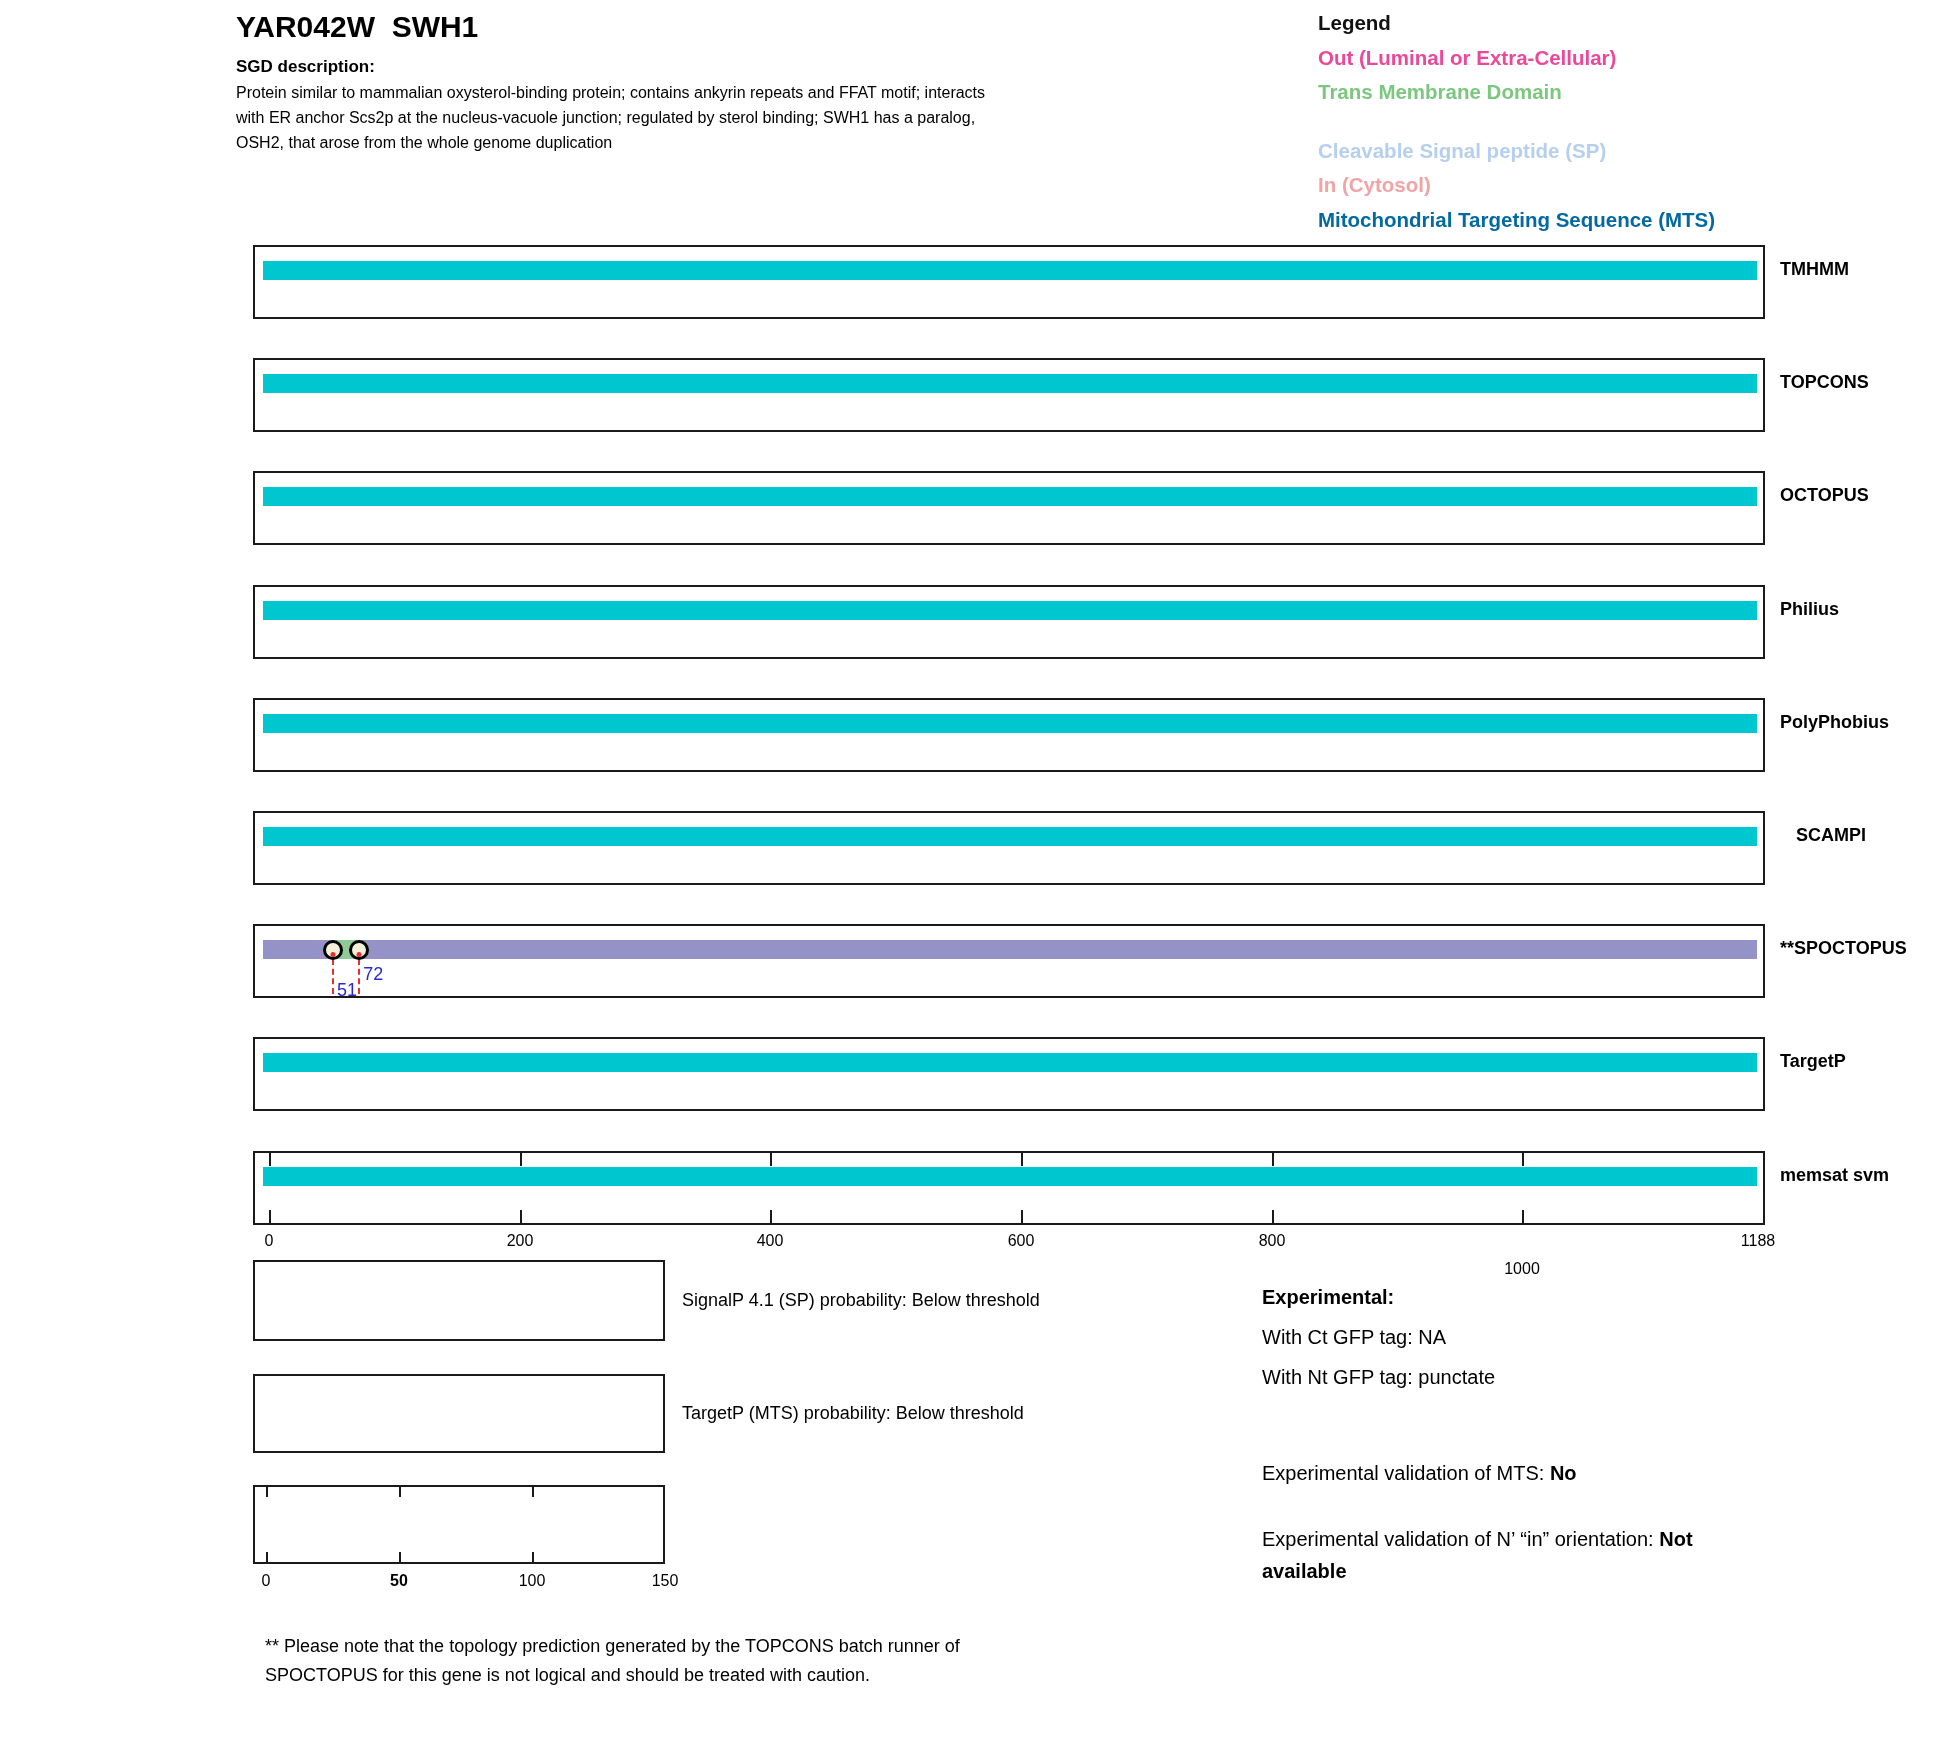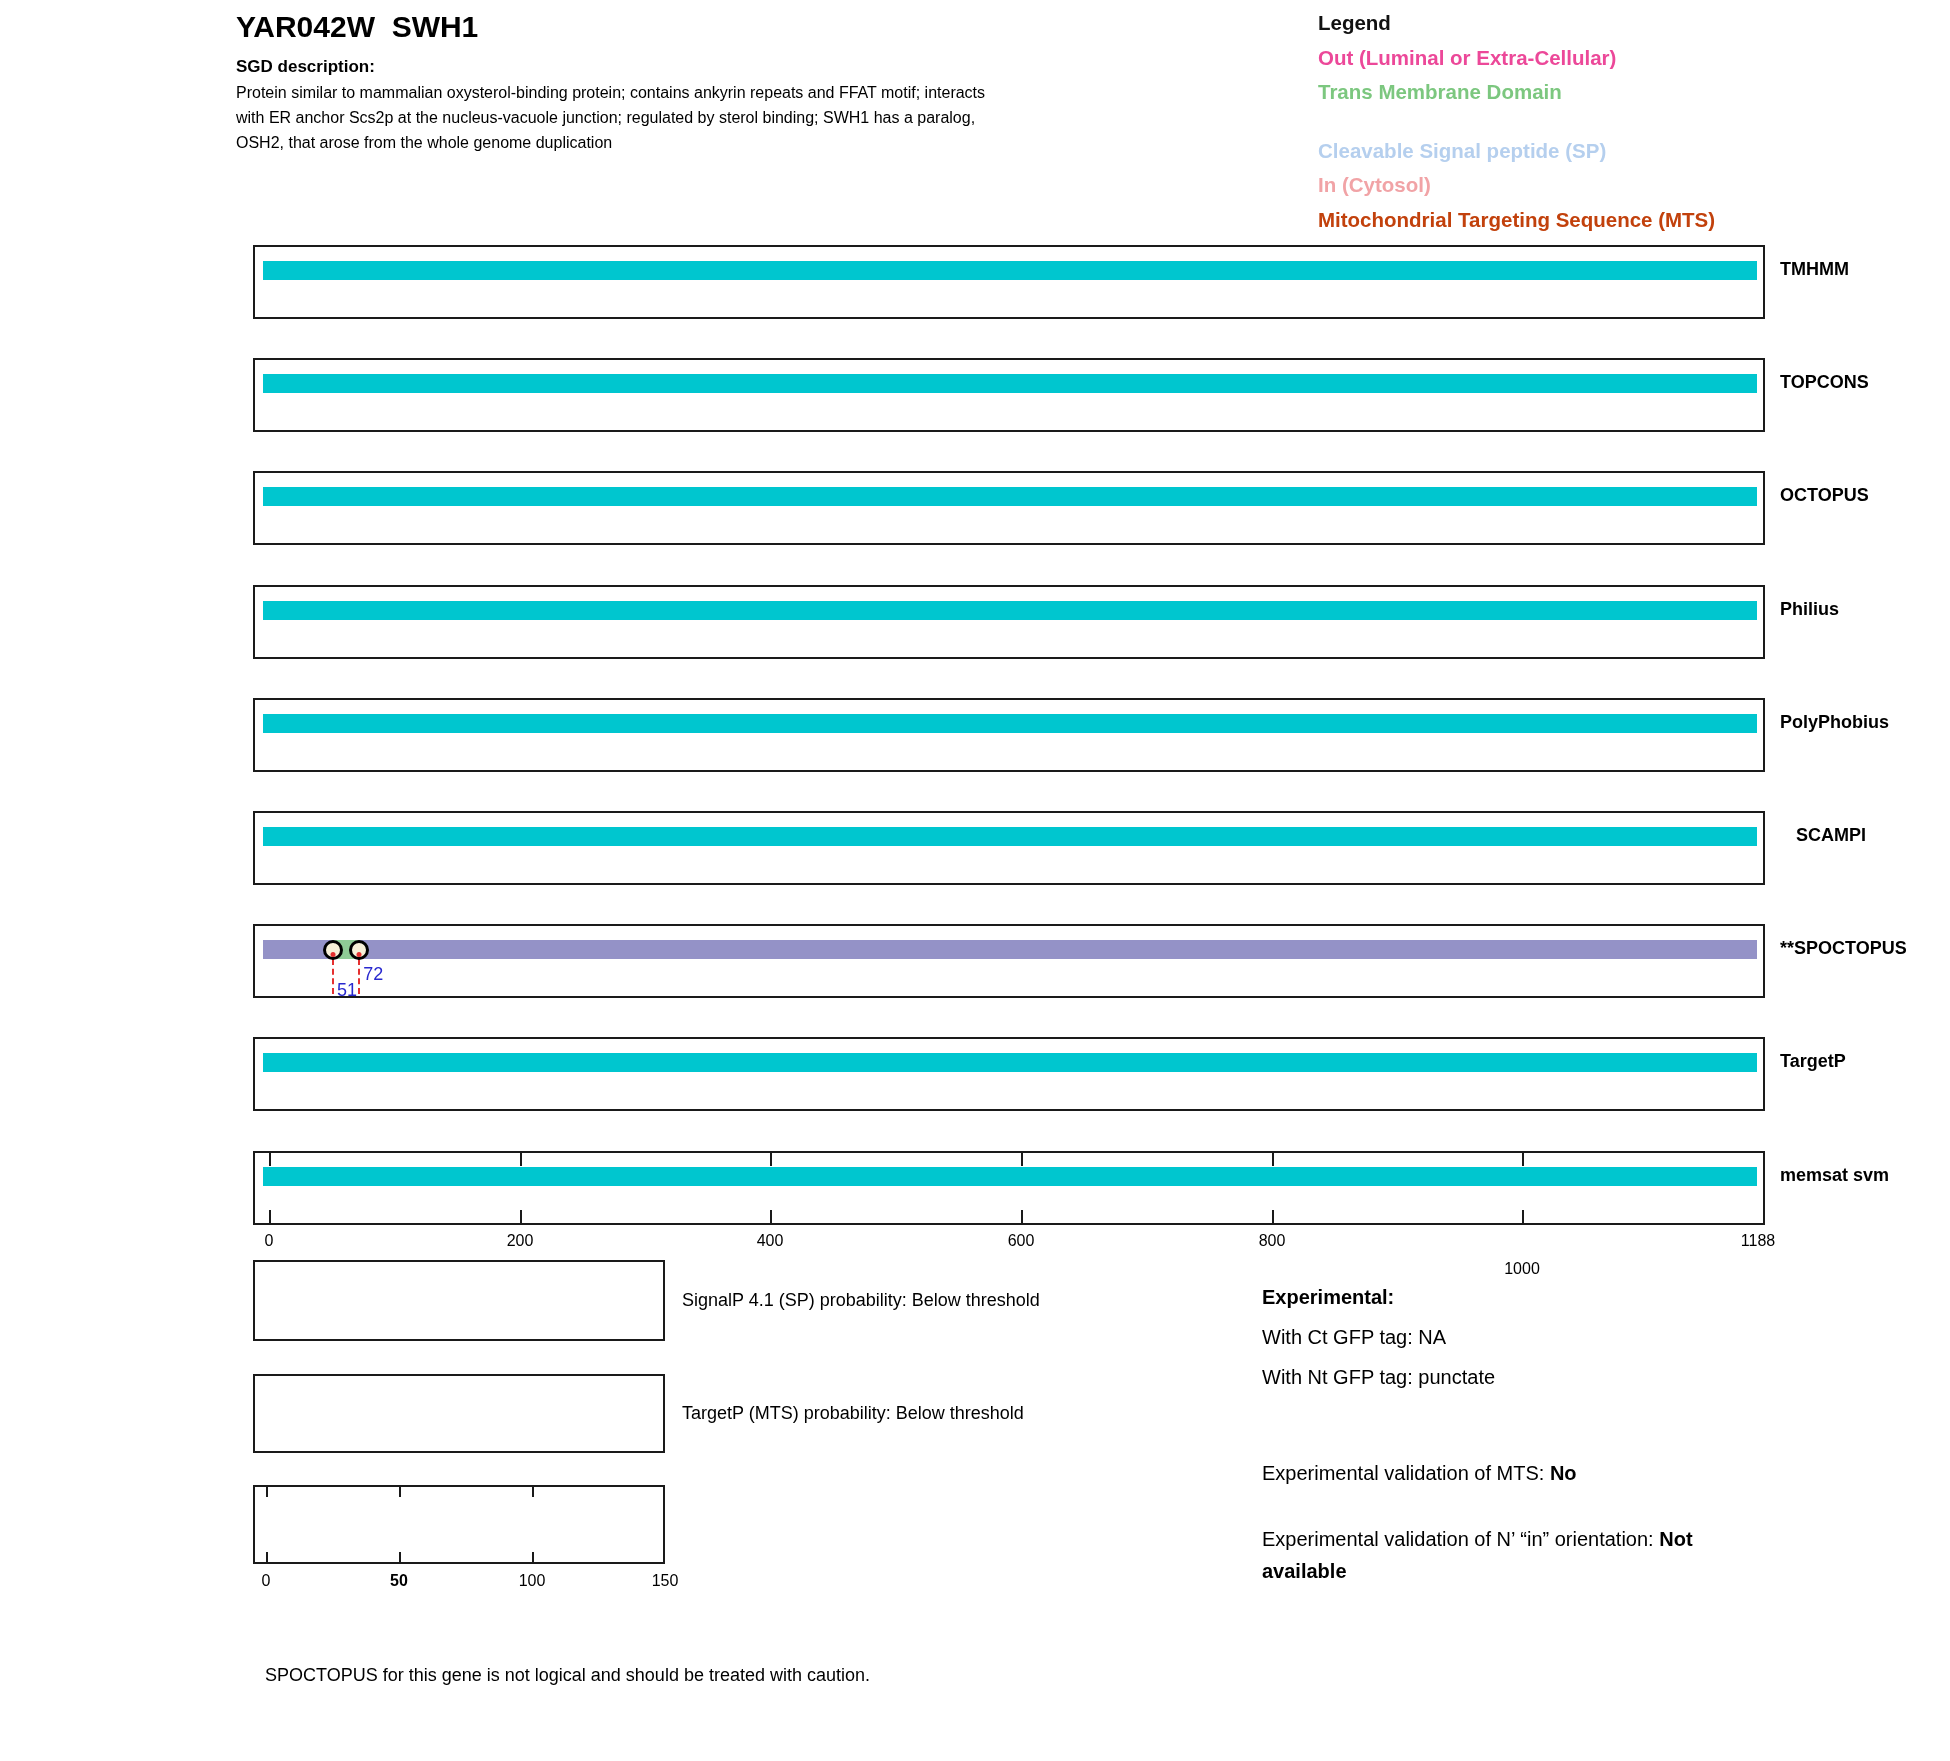--- a/index.html
+++ b/index.html
@@ -37,21 +37,21 @@
   <div class="sgd-line" style="top:109px">with ER anchor Scs2p at the nucleus-vacuole junction; regulated by sterol binding; SWH1 has a paralog,</div>
   <div class="sgd-line" style="top:134px">OSH2, that arose from the whole genome duplication</div>
 
   <div class="legend">
     <div class="legend-title">Legend</div>
     <div id="legend-items">
         <div style="color: #ec4899;">Out (Luminal or Extra-Cellular)</div>
         <div style="color: rgb(124, 199, 127);">Trans Membrane Domain</div>
         <div style="color: rgb(181, 207, 238); margin-top: 24px;">Cleavable Signal peptide (SP)</div>
         <div style="color: rgb(241, 163, 166);">In (Cytosol)</div>
-        <div style="color: #c2410c;">Mitochondrial Targeting Sequence (MTS)</div>
+        <div style="color: #0369a1;">Mitochondrial Targeting Sequence (MTS)</div>
         <div style="color: rgb(0, 194, 203);">Soluble</div>
       </div>
   </div>
 
   <div id="tracks-layer">
       <div class="box" style="left: 253px; top: 245px; width: 1512px; height: 74px;"></div>
       <div class="bar" style="left: 263px; top: 261px; width: 1494px; height: 19px; background: rgb(0, 198, 207);"></div>
       <div class="track-label" style="top: 259px;">TMHMM</div>
       <div class="box" style="left: 253px; top: 358px; width: 1512px; height: 74px;"></div>
       <div class="bar" style="left: 263px; top: 374px; width: 1494px; height: 19px; background: rgb(0, 198, 207);"></div>
@@ -132,14 +132,15 @@
     <span>TargetP (MTS) probability: Below threshold</span>
   </div>
 
   <div class="loc bold" style="top:1286px">Experimental:</div>
   <div class="loc" style="top:1326px">With Ct GFP tag: NA</div>
   <div class="loc" style="top:1366px">With Nt GFP tag: punctate</div>
   <div class="loc" style="top:1462px"><span>Experimental validation of MTS: </span><span class="bold">No</span></div>
   <div class="loc" style="top:1528px"><span>Experimental validation of N’ “in” orientation: </span><span class="bold">Not</span></div>
   <div class="loc bold" style="top:1560px">available</div>
 
+  <div class="footnote-line" style="top:1636px">** Please note that the topology prediction generated by the TOPCONS batch runner of</div>
   <div class="footnote-line" style="top:1665px">SPOCTOPUS for this gene is not logical and should be treated with caution.</div>
 </div>
 
 </body></html>

